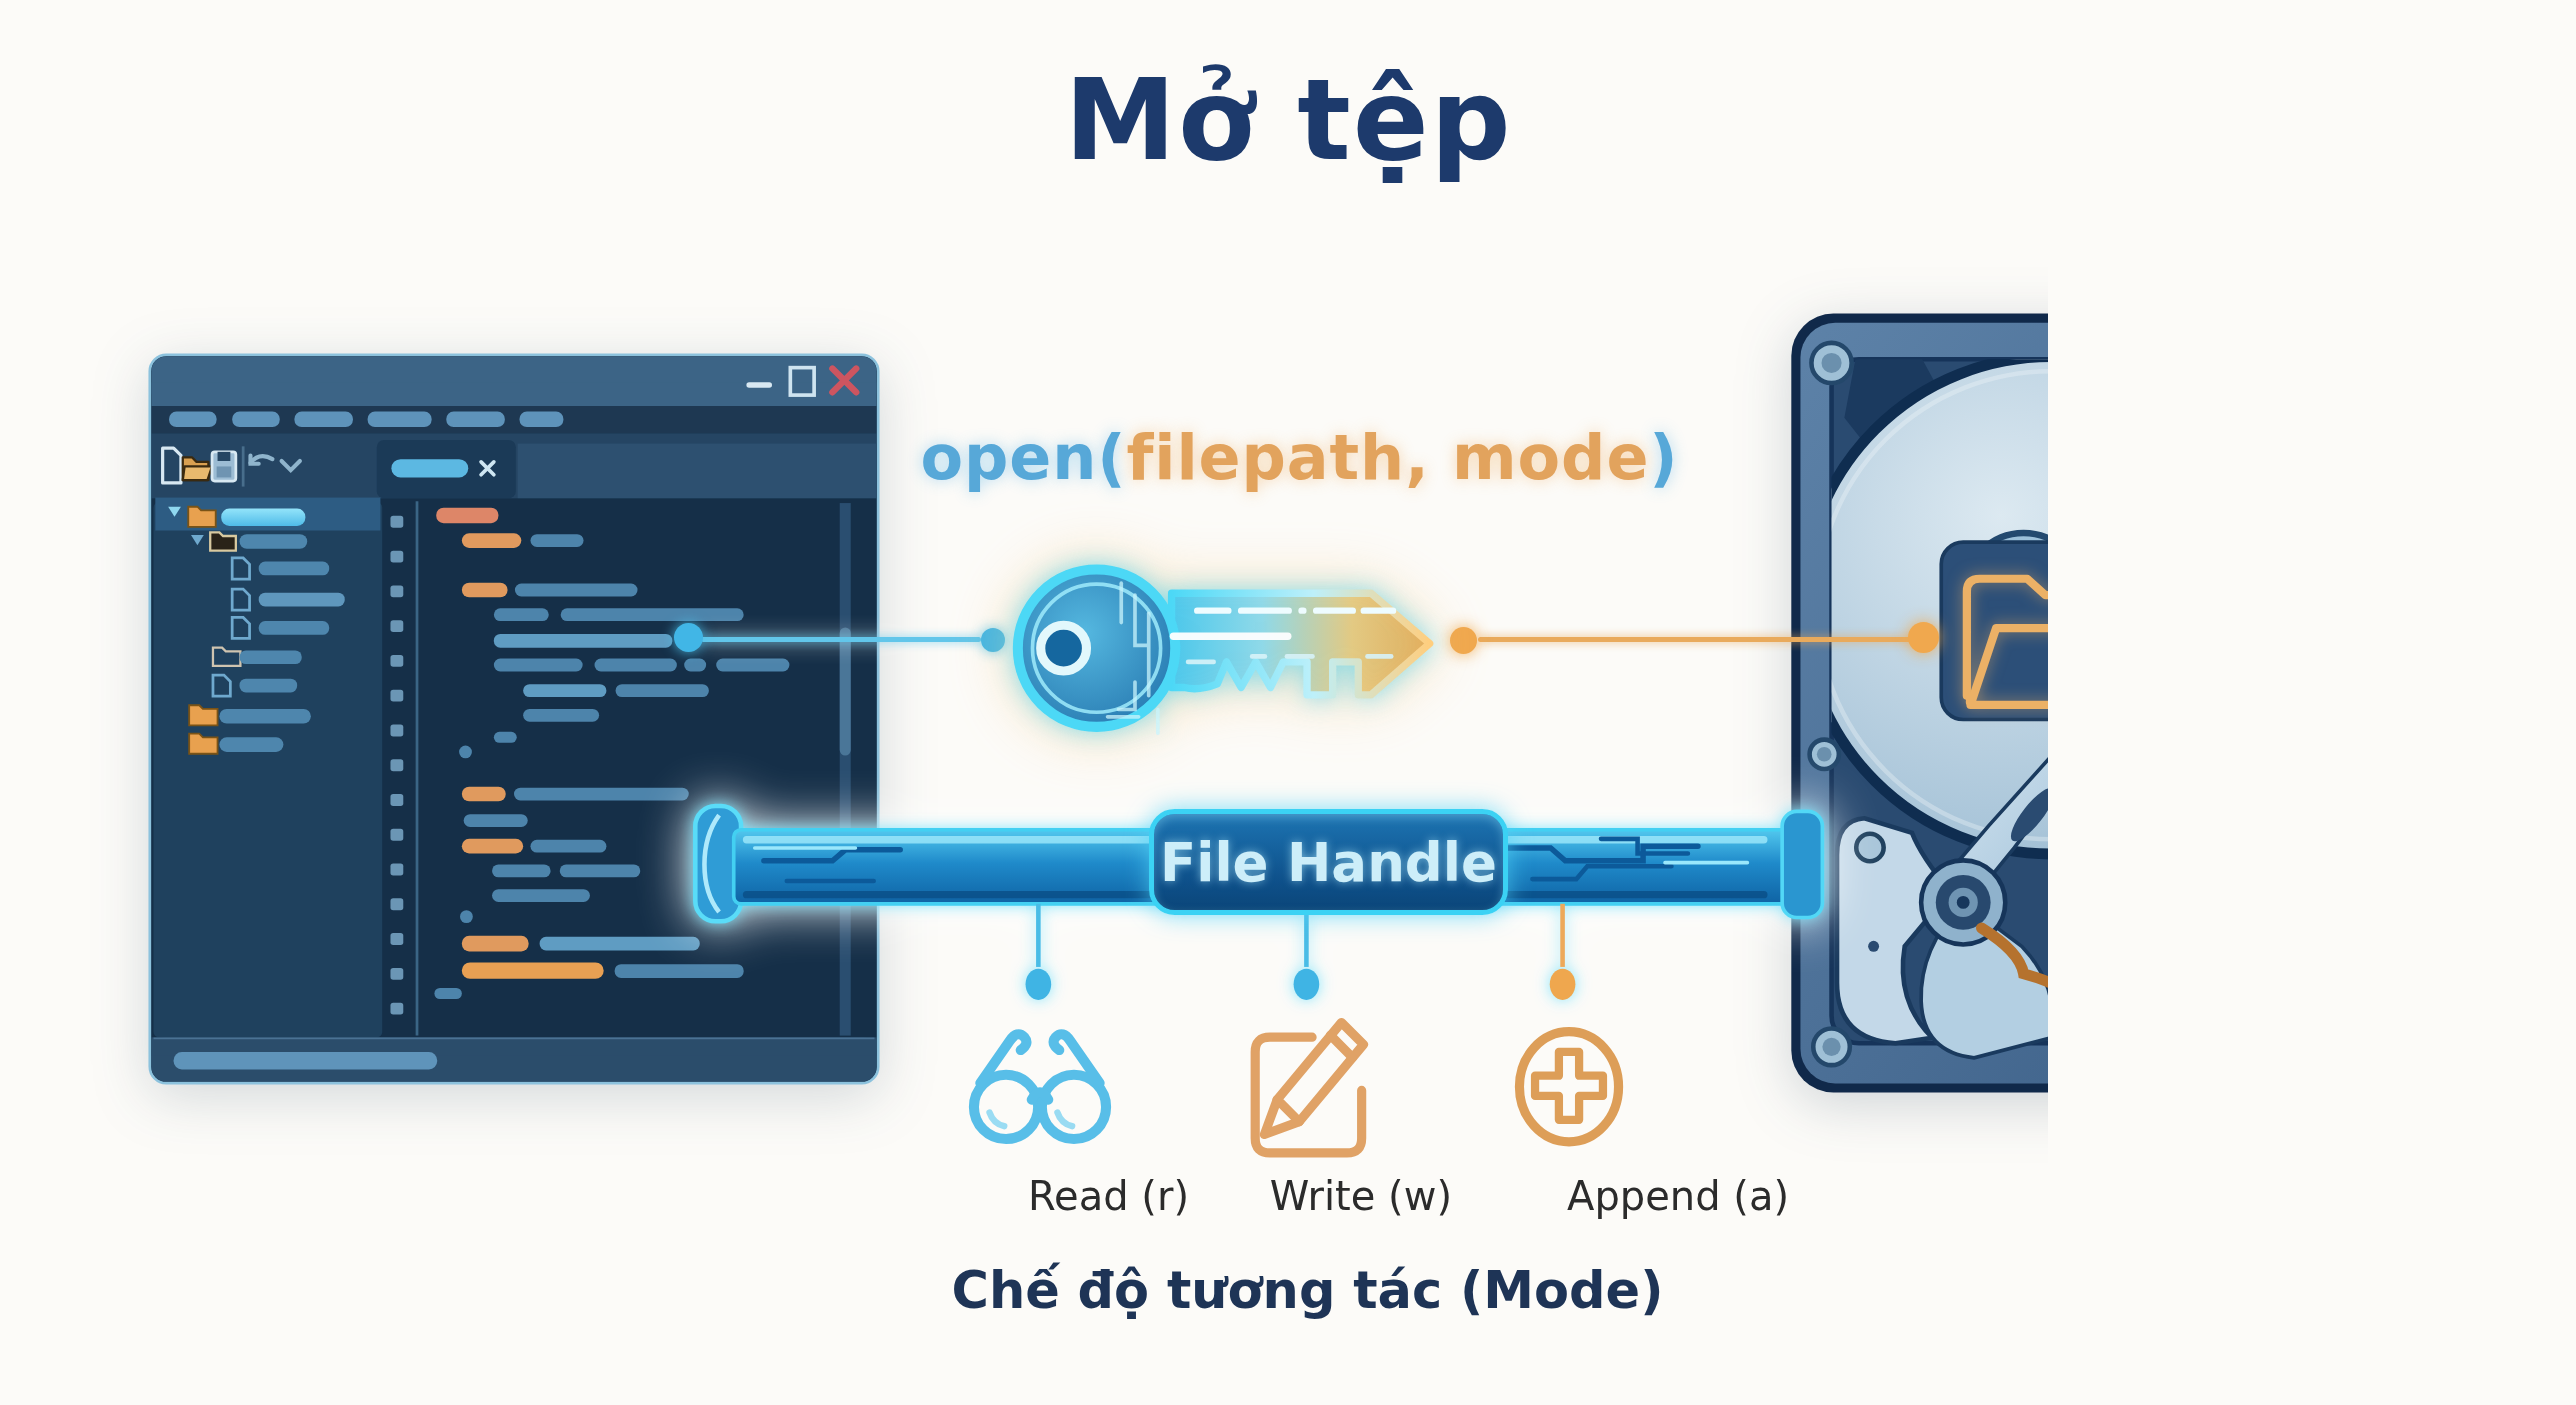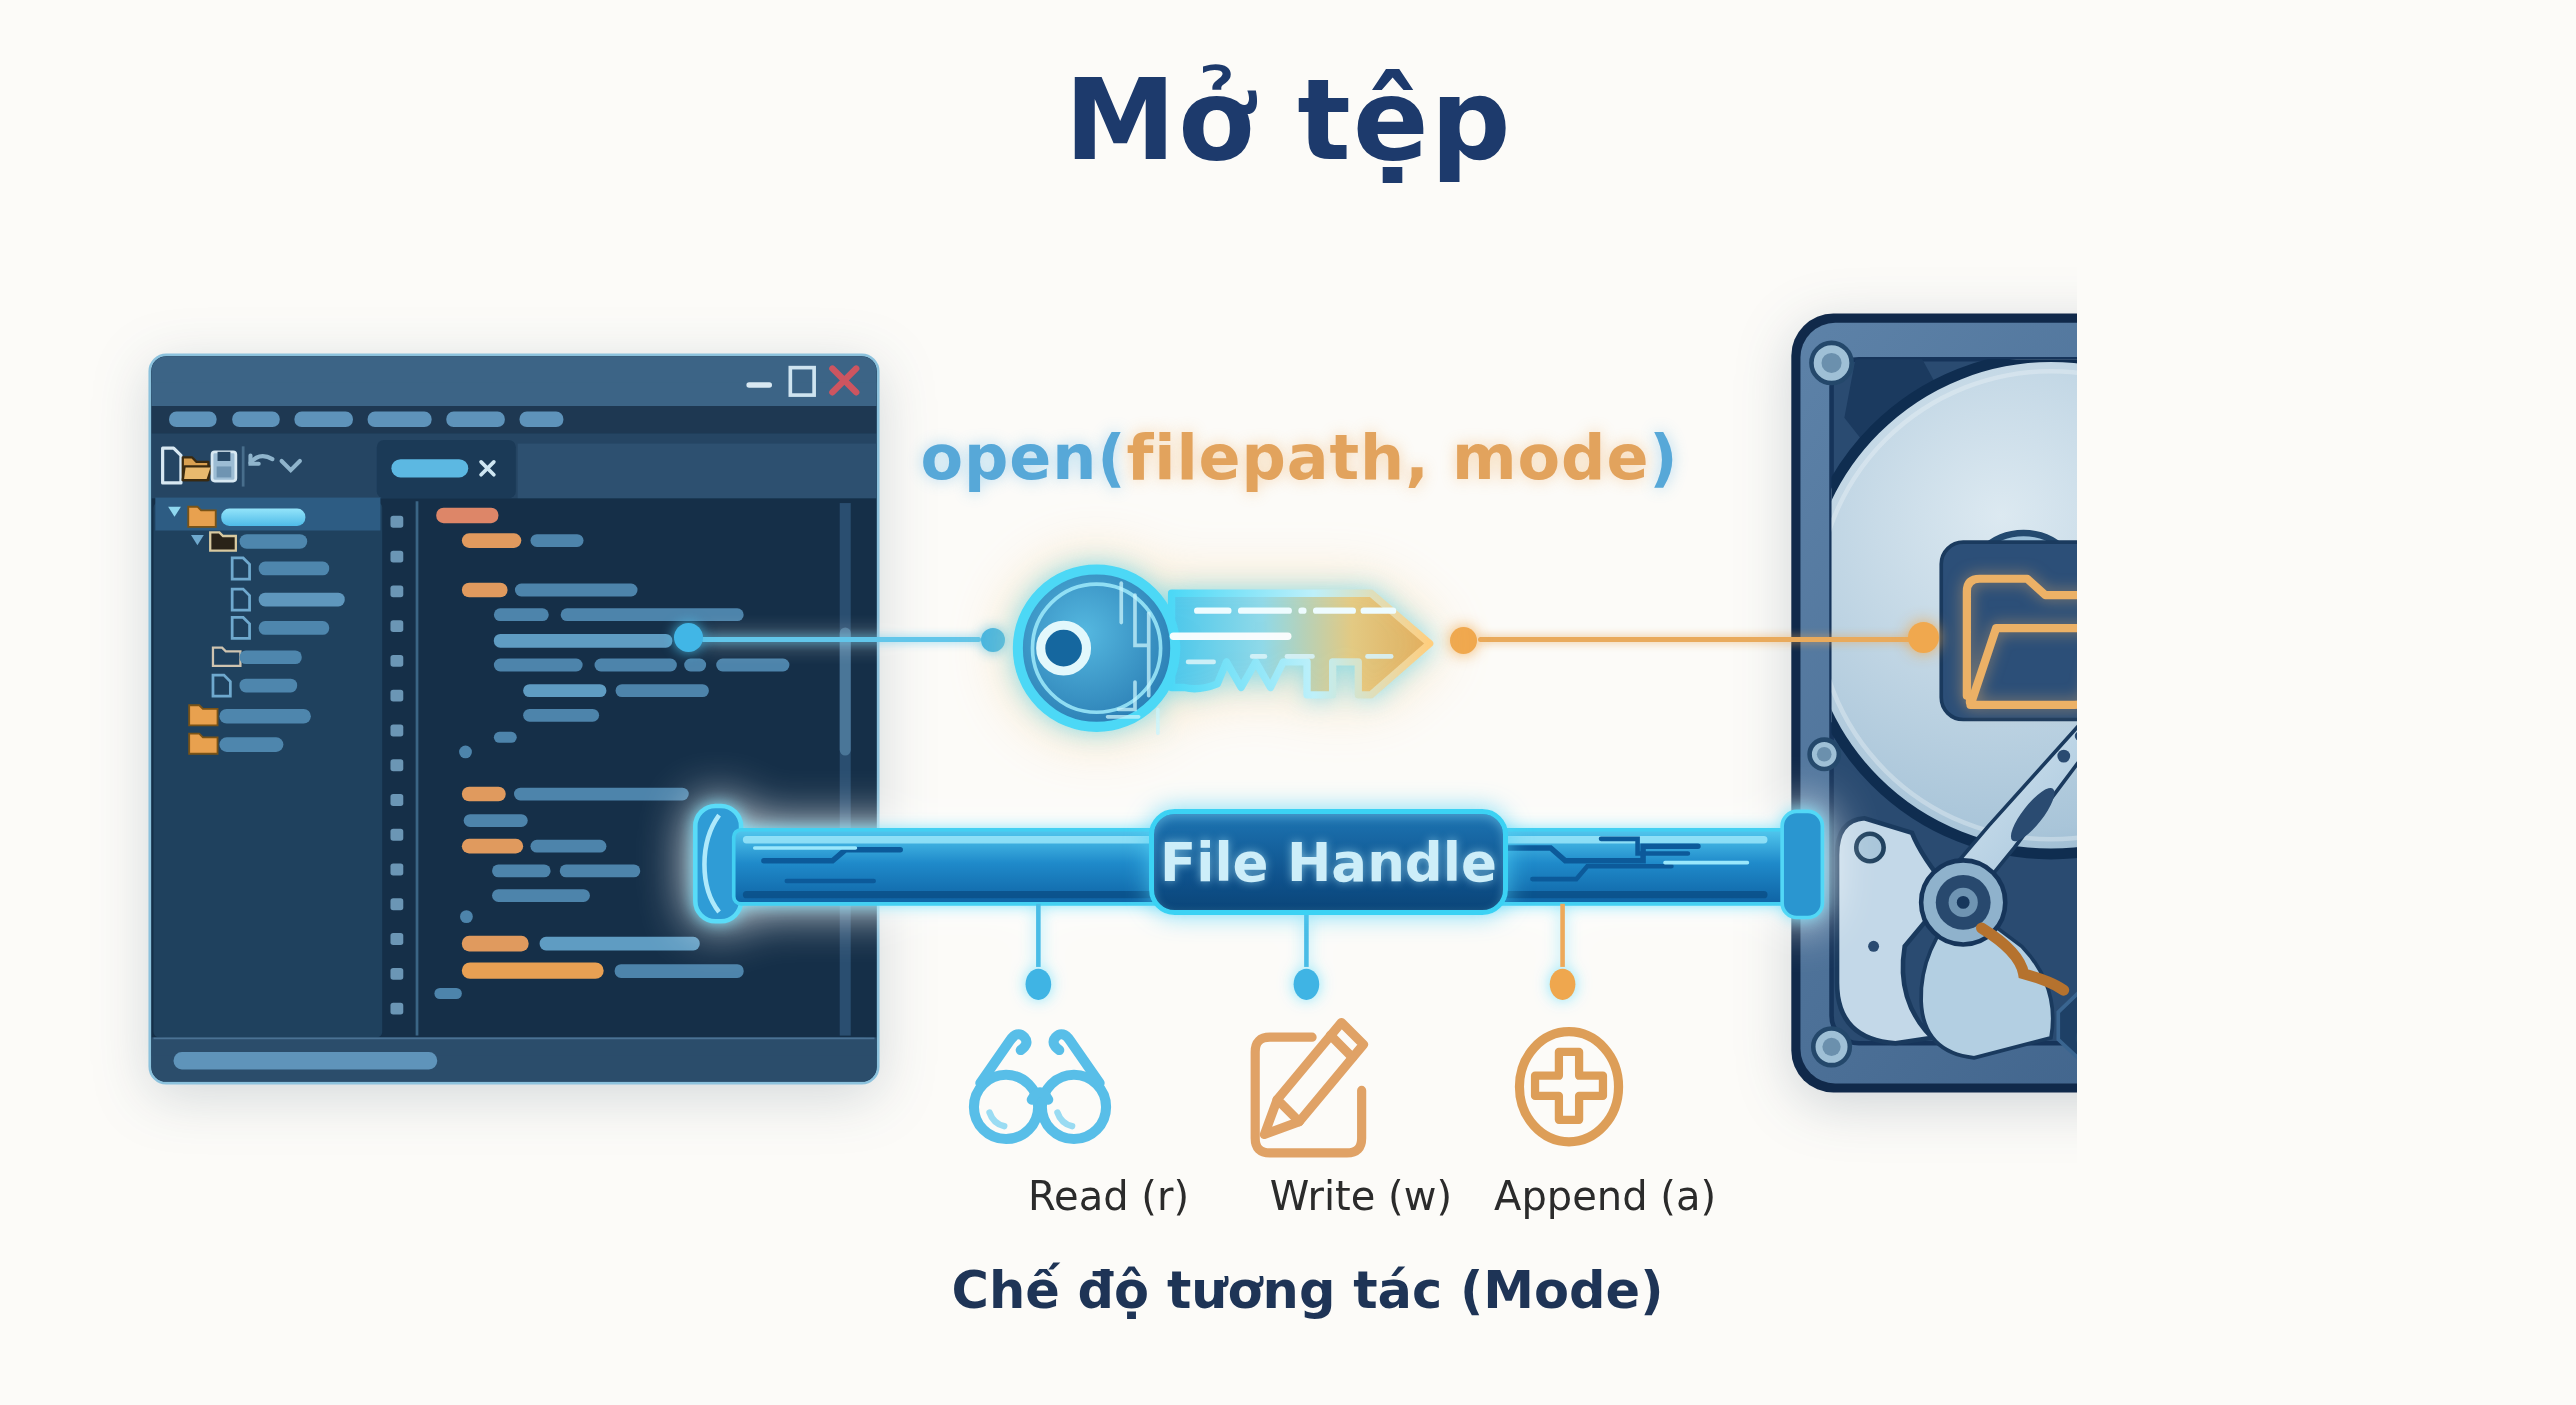--- a/index.html
+++ b/index.html
@@ -1,17 +1,17 @@
 <!DOCTYPE html>
 <html style="font-size:14.6px"><head>
 <meta charset="utf-8">
 <style>
   html,body{margin:0;padding:0;background:#fcfbf8;}
   .stage{position:relative;width:2048px;height:1405px;overflow:hidden;
-         font-family:"DejaVu Sans",sans-serif;background:#fcfbf8;padding-left:29px;}
+         font-family:"DejaVu Sans",sans-serif;background:#fcfbf8;}
   .abs{position:absolute;}
 
   
   .title{left:831px;top:55px;width:915px;text-align:center;
          font-size:112px;font-weight:800;color:#1d3a6c;letter-spacing:1.8px;}
   .caption{left:896px;top:1261px;width:823px;text-align:center;
          font-size:51px;font-weight:600;color:#1e3456;}
   .open-call{left:906px;top:421px;width:787px;text-align:center;
          font-size:62px;font-weight:700;letter-spacing:0.9px;}
   .open-call .fn,.open-call .par{color:#57a8d8;text-shadow:0 0 14.6px rgba(90,180,230,.45);}
@@ -460,18 +460,18 @@
     <circle cx="47" cy="136" r="3.5" fill="#e0a266"></circle>
   </svg>
 
   <svg class="abs micon" style="left:1491px;" width="156" height="156" viewBox="0 0 170 170">
     <ellipse cx="85" cy="88" rx="54" ry="60" fill="none" stroke="#dd9e58" stroke-width="10"></ellipse>
     <path d="M74 50 h22 v26 h26 v22 h-26 v26 h-22 v-26 h-26 v-22 h26 z" fill="none" stroke="#dd9e58" stroke-width="9" stroke-linejoin="round"></path>
   </svg>
 
   <div class="abs mode-label" style="left:896px;">Read (r)</div>
   <div class="abs mode-label" style="left:1159px;">Write (w)</div>
-  <div class="abs mode-label" style="left:1423px;">Append (a)</div>
+  <div class="abs mode-label" style="left:1496px;">Append (a)</div>
 
   <div class="abs caption">Chế độ tương tác (Mode)</div>
 
 </div>
 
 
 </body></html>

